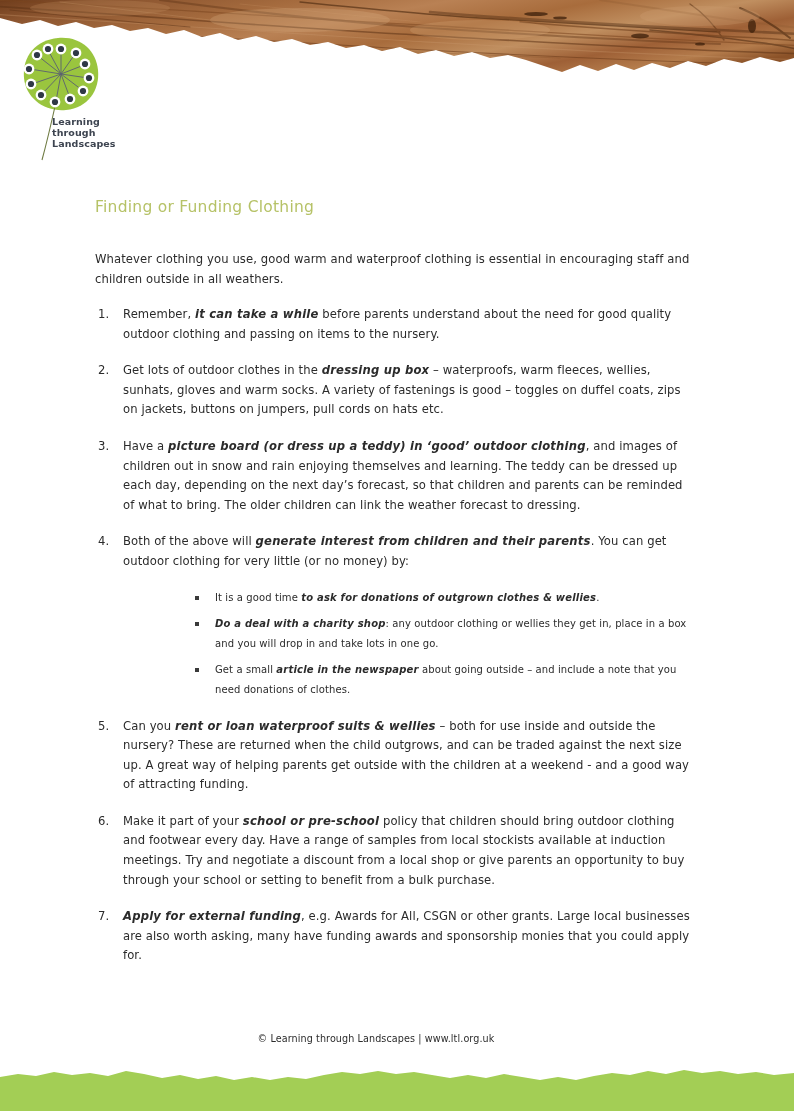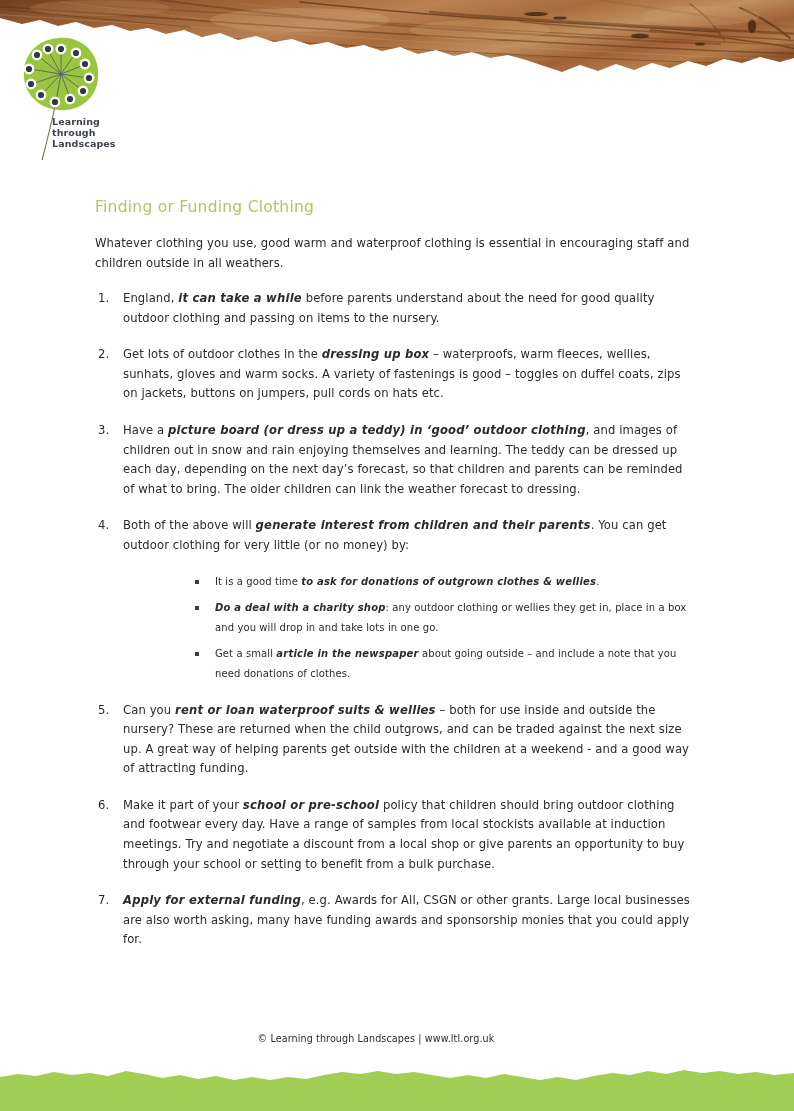--- a/index.html
+++ b/index.html
@@ -53,21 +53,21 @@
     position: absolute;
     left: 95px;
     top: 198px;
     width: 602px;
   }
   .doc-title {
     color: #b6c267;
     font-size: 15.5px;
     font-weight: 400;
     letter-spacing: 0.25px;
-    margin: 0 0 18px 0;
+    margin: 0 0 34px 0;
     font-family: "DejaVu Sans", "Liberation Sans", sans-serif;
   }
   .intro {
     color: #2b2b2b;
     font-size: 11.6px;
     line-height: 19.5px;
     margin: 0 0 16px 0;
     letter-spacing: 0.1px;
   }
 
@@ -266,21 +266,21 @@
   </svg>
   <div class="logo-text">Learning
 through
 Landscapes</div>
 </div>
 
 <div class="content">
   <h1 class="doc-title">Finding or Funding Clothing</h1>
   <p class="intro">Whatever clothing you use, good warm and waterproof clothing is essential in encouraging staff and children outside in all weathers.</p>
   <ol class="main-list" id="main-list">
-      <li><span>England, </span><b>it can take a while</b><span> before parents understand about the need for good quality outdoor clothing and passing on items to the nursery.</span></li>
+      <li><span>Remember, </span><b>it can take a while</b><span> before parents understand about the need for good quality outdoor clothing and passing on items to the nursery.</span></li>
       <li><span>Get lots of outdoor clothes in the </span><b>dressing up box</b><span> – waterproofs, warm fleeces, wellies, sunhats, gloves and warm socks. A variety of fastenings is good – toggles on duffel coats, zips on jackets, buttons on jumpers, pull cords on hats etc.</span></li>
       <li><span>Have a </span><b>picture board (or dress up a teddy) in ‘good’ outdoor clothing</b><span>, and images of children out in snow and rain enjoying themselves and learning. The teddy can be dressed up each day, depending on the next day’s forecast, so that children and parents can be reminded of what to bring. The older children can link the weather forecast to dressing.</span></li>
       <li><span>Both of the above will </span><b>generate interest from children and their parents</b><span>. You can get outdoor clothing for very little (or no money) by:</span><ul class="sub-list">
           <li><span>It is a good time </span><b>to ask for donations of outgrown clothes &amp; wellies</b><span>.</span></li>
           <li><b>Do a deal with a charity shop</b><span>: any outdoor clothing or wellies they get in, place in a box and you will drop in and take lots in one go.</span></li>
           <li><span>Get a small </span><b>article in the newspaper</b><span> about going outside – and include a note that you need donations of clothes.</span></li>
         </ul></li>
       <li><span>Can you </span><b>rent or loan waterproof suits &amp; wellies</b><span> – both for use inside and outside the nursery? These are returned when the child outgrows, and can be traded against the next size up. A great way of helping parents get outside with the children at a weekend - and a good way of attracting funding.</span></li>
       <li><span>Make it part of your </span><b>school or pre-school</b><span> policy that children should bring outdoor clothing and footwear every day. Have a range of samples from local stockists available at induction meetings. Try and negotiate a discount from a local shop or give parents an opportunity to buy through your school or setting to benefit from a bulk purchase.</span></li>
       <li><b>Apply for external funding</b><span>, e.g. Awards for All, CSGN or other grants. Large local businesses are also worth asking, many have funding awards and sponsorship monies that you could apply for.</span></li>

